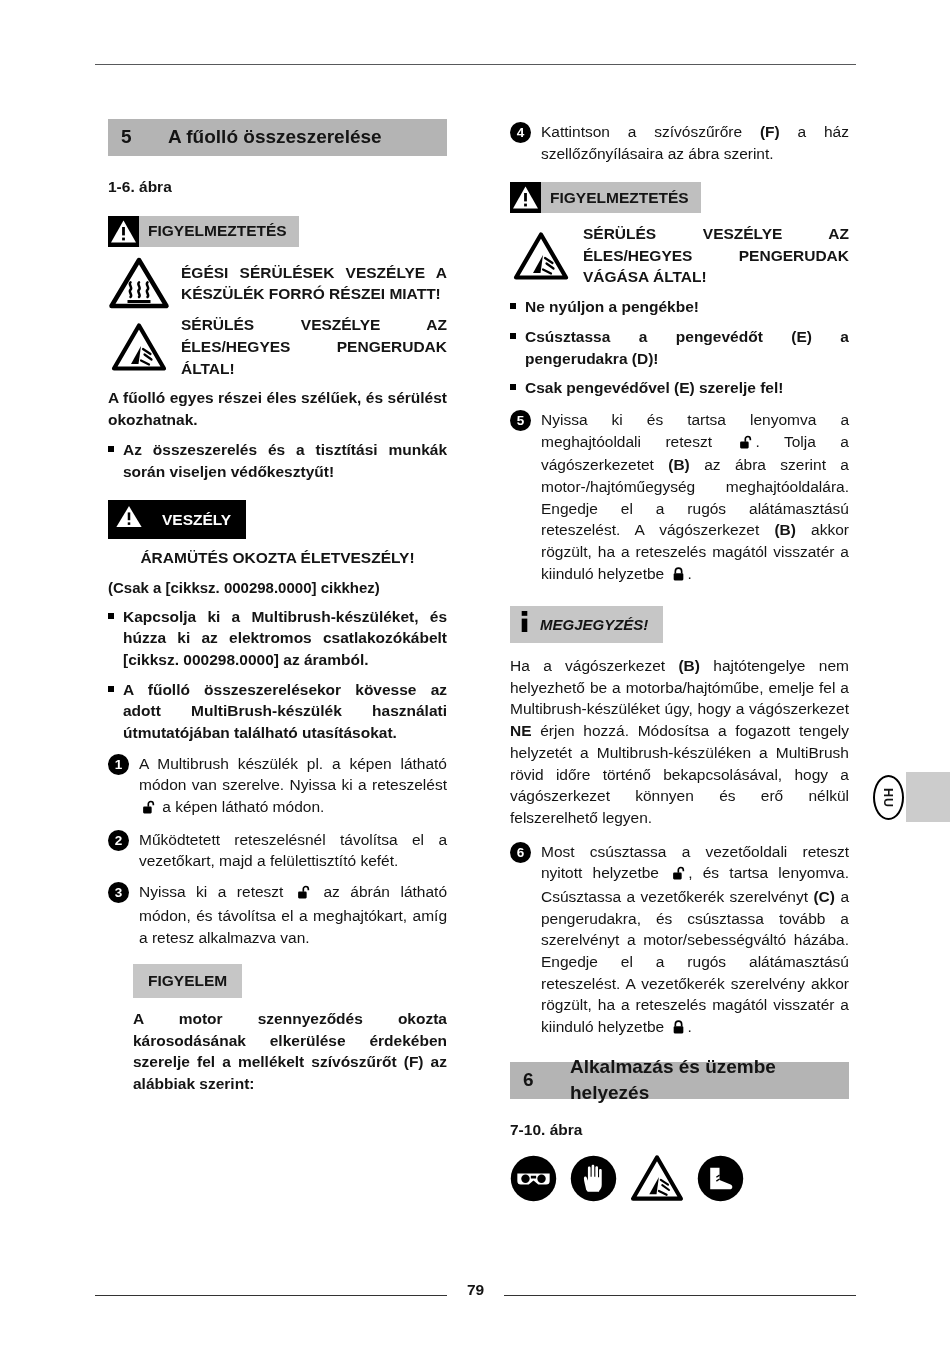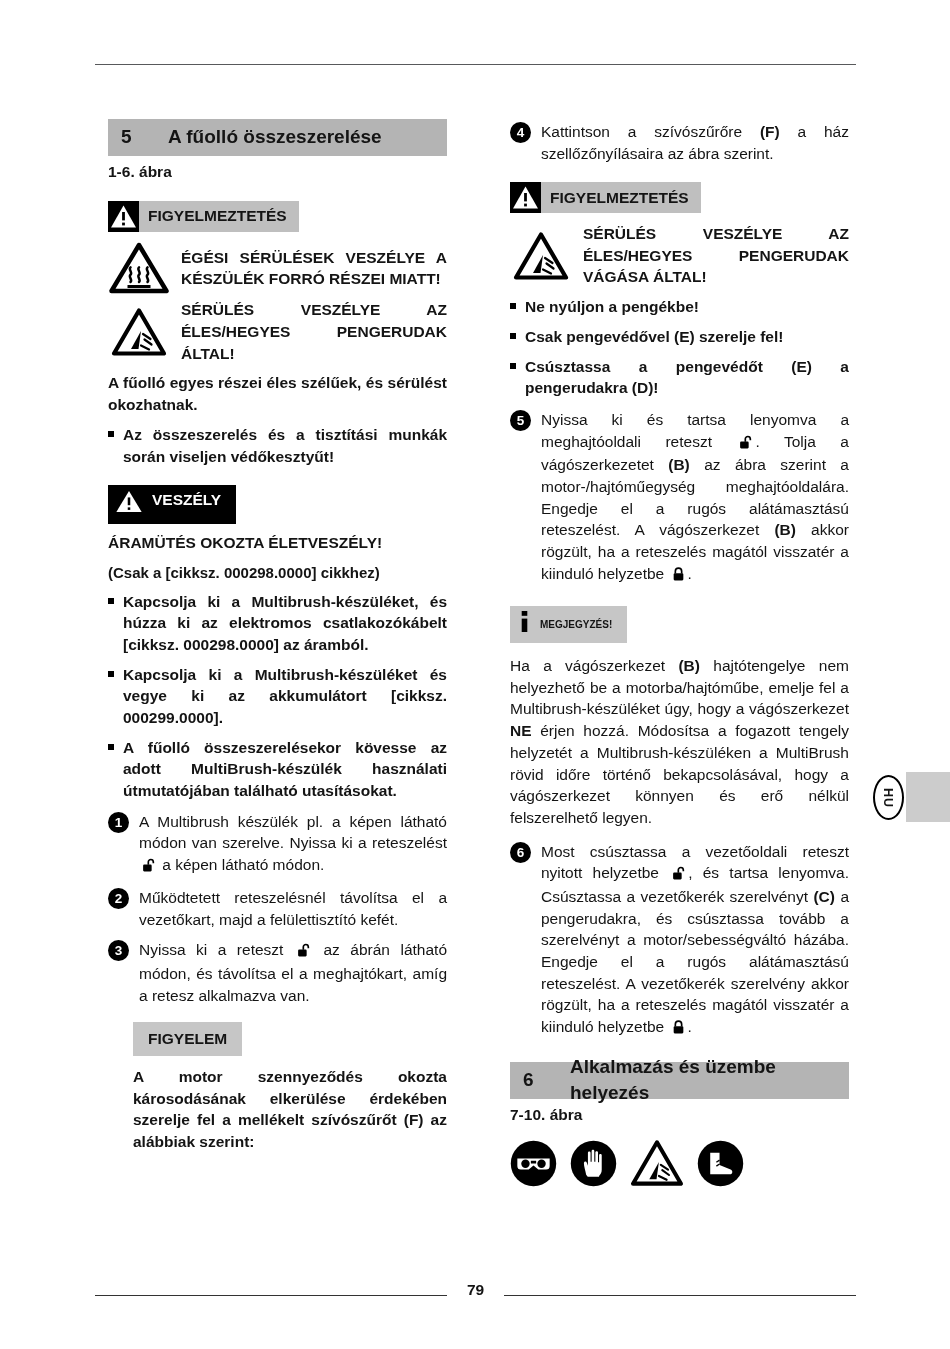--- a/index.html
+++ b/index.html
@@ -8,56 +8,56 @@
         font-family:"Liberation Sans",sans-serif;color:#141414;}
   .top-rule{position:absolute;top:64px;left:95px;width:761px;border-top:1.6px solid #58595b}
 
   .columns{position:absolute;top:119px;left:108px;width:741px;display:flex;gap:63px;align-items:flex-start}
   .col{width:339px;font-size:15.5px;line-height:1.4}
 
   .section-header{display:flex;align-items:center;background:var(--header-bg);height:37px;
                   padding-left:13px;font-weight:bold;font-size:19px}
   .sec-num{width:47px;flex:0 0 47px}
 
-  .figure-ref{font-weight:bold;margin-top:5px}
+  .figure-ref{font-weight:bold;margin-top:20px}
 
   .warn-label{display:inline-flex;align-items:center;background:var(--label-bg);margin-top:18px;
               padding-right:12px;gap:9px;height:31px}
   .warn-label .sq{width:31px;height:31px;display:block;flex:0 0 31px}
   .warn-label .txt{font-weight:bold;font-size:15.5px}
 
   .hazard{display:flex;gap:11px;margin-top:4px;align-items:center}
   .hazard-icon{flex:0 0 62px;display:flex;justify-content:center}
   .hazard-title{font-weight:bold;text-align:justify;flex:1}
 
   p.body{margin-top:8px;text-align:justify}
   .bold{font-weight:bold}
   .smaller{font-size:15px}
   .mt14{margin-top:14px}.mt2{margin-top:2px}
 
   .bullet{display:flex;gap:9px;margin-top:8px}
   .sq-bullet{flex:0 0 6px;width:6px;height:6px;background:#000;margin-top:7px}
   .bullet-text{flex:1;text-align:justify}
 
-  .danger-label{display:inline-flex;background:var(--danger-bg);color:#fff;
-                margin-top:18px;padding:4px 15px 4px 7px;gap:9px}
+  .danger-label{display:inline-flex;align-items:center;background:var(--danger-bg);color:#fff;
+                margin-top:18px;padding:4px 15px 4px 7px;gap:19px}
   .danger-label .txt{font-weight:bold;font-size:15.5px}
 
   .step{display:flex;gap:10px;margin-top:9px}
   .step-num{flex:0 0 21px;width:21px;height:21px;border-radius:50%;background:#000;color:#fff;
             font-weight:bold;font-size:13.5px;text-align:center;line-height:21px;margin-top:1px}
   .step-text{flex:1;text-align:justify}
 
   .box-label{display:inline-block;background:var(--box-bg);font-weight:bold;font-size:15.5px;
              padding:6px 15px;margin-top:16px}
   .indent{margin-left:25px}
 
   .note-label{display:inline-flex;align-items:center;gap:11px;background:var(--box-bg);
               padding:5px 15px 5px 10px;margin-top:20px}
-  .note-label .txt{font-weight:bold;font-size:10px}
+  .note-label .txt{font-weight:bold;font-style:italic;font-size:15px}
 
   .icons-row{display:flex;gap:13px;margin-top:14px;align-items:center}
   .icons-row .picto{display:block}
 
   .lock{display:inline-block;vertical-align:-2px;margin:0 3px}
 
   .hu-strip{position:absolute;right:0;top:772px;width:44px;height:50px;background:var(--edge-strip-bg)}
   .hu-tab{position:absolute;right:46px;top:775px;width:31px;height:45px;border:2px solid #000;
           border-radius:50%;background:#fff;display:flex;align-items:center;justify-content:center}
   .hu-tab span{transform:rotate(90deg);font-weight:bold;font-size:12.5px;letter-spacing:1px}
@@ -129,30 +129,26 @@
         <span>
           <svg width="28" height="25" viewBox="0 0 31 27">
               <path d="M15.5 2 L29.5 25 H1.5 Z" fill="#fff"></path>
               <rect x="14.1" y="9" width="2.8" height="8.6" fill="#000"></rect>
               <rect x="14.1" y="20" width="2.8" height="2.8" fill="#000"></rect>
             </svg>
         </span>
         <span class="txt">VESZÉLY</span>
       </div>
 
-      <p class="body bold mt14" style="text-align:left">ÁRAMÜTÉS OKOZTA ÉLETVESZÉLY!</p>
+      <p class="body bold mt14" style="text-align:center">ÁRAMÜTÉS OKOZTA ÉLETVESZÉLY!</p>
       <p class="body bold smaller mt2" style="text-align:left">(Csak a [cikksz. 000298.0000] cikkhez)</p>
 
       <div class="bullet bold">
         <span class="sq-bullet"></span>
         <span class="bullet-text">Kapcsolja ki a Multibrush-készüléket, és húzza ki az elektromos csatlakozókábelt [cikksz. 000298.0000] az áramból.</span>
-      </div>
-      <div class="bullet bold">
-        <span class="sq-bullet"></span>
-        <span class="bullet-text">Kapcsolja ki a Multibrush-készüléket és vegye ki az akkumulátort [cikksz. 000299.0000].</span>
       </div>
       <div class="bullet bold">
         <span class="sq-bullet"></span>
         <span class="bullet-text">A fűolló összeszerelésekor kövesse az adott MultiBrush-készülék használati útmutatójában található utasításokat.</span>
       </div>
 
       <div class="step">
         <span class="step-num">1</span>
         <span class="step-text">A Multibrush készülék pl. a képen látható módon van szerelve. Nyissa ki a reteszelést <span class="lock"><svg width="13" height="14" viewBox="0 0 14 15">
                 <path d="M6.8 7.2V4.3a2.7 2.7 0 0 1 5.4 0v1.4" fill="none" stroke="#000" stroke-width="1.8"></path>
@@ -204,25 +200,25 @@
         </span>
         <div class="hazard-title">SÉRÜLÉS VESZÉLYE AZ ÉLES/HEGYES PENGERUDAK VÁGÁSA ÁLTAL!</div>
       </div>
 
       <div class="bullet bold">
         <span class="sq-bullet"></span>
         <span class="bullet-text">Ne nyúljon a pengékbe!</span>
       </div>
       <div class="bullet bold">
         <span class="sq-bullet"></span>
+        <span class="bullet-text">Csúsztassa a pengevédőt (E) a pengerudakra (D)!</span>
+      </div>
+      <div class="bullet bold">
+        <span class="sq-bullet"></span>
         <span class="bullet-text">Csak pengevédővel (E) szerelje fel!</span>
-      </div>
-      <div class="bullet bold">
-        <span class="sq-bullet"></span>
-        <span class="bullet-text">Csúsztassa a pengevédőt (E) a pengerudakra (D)!</span>
       </div>
 
       <div class="step" style="margin-top:10px">
         <span class="step-num">5</span>
         <span class="step-text">Nyissa ki és tartsa lenyomva a meghajtóoldali reteszt <span class="lock"><svg width="13" height="14" viewBox="0 0 14 15">
                 <path d="M6.8 7.2V4.3a2.7 2.7 0 0 1 5.4 0v1.4" fill="none" stroke="#000" stroke-width="1.8"></path>
                 <rect x="1.2" y="7" width="9.2" height="7.4" rx="1.2" fill="#000"></rect>
               </svg></span>. Tolja a vágószerkezetet <strong>(B)</strong> az ábra szerint a motor-/hajtóműegység meghajtóoldalára. Engedje el a rugós alátámasztású reteszelést. A vágószerkezet <strong>(B)</strong> akkor rögzült, ha a reteszelés magától visszatér a kiinduló helyzetbe <span class="lock"><svg width="13" height="14" viewBox="0 0 14 15">
                 <path d="M3.6 7V4.6a3.4 3.4 0 0 1 6.8 0V7" fill="none" stroke="#000" stroke-width="1.8"></path>
                 <rect x="1.8" y="6.8" width="10.4" height="7.6" rx="1.2" fill="#000"></rect>

